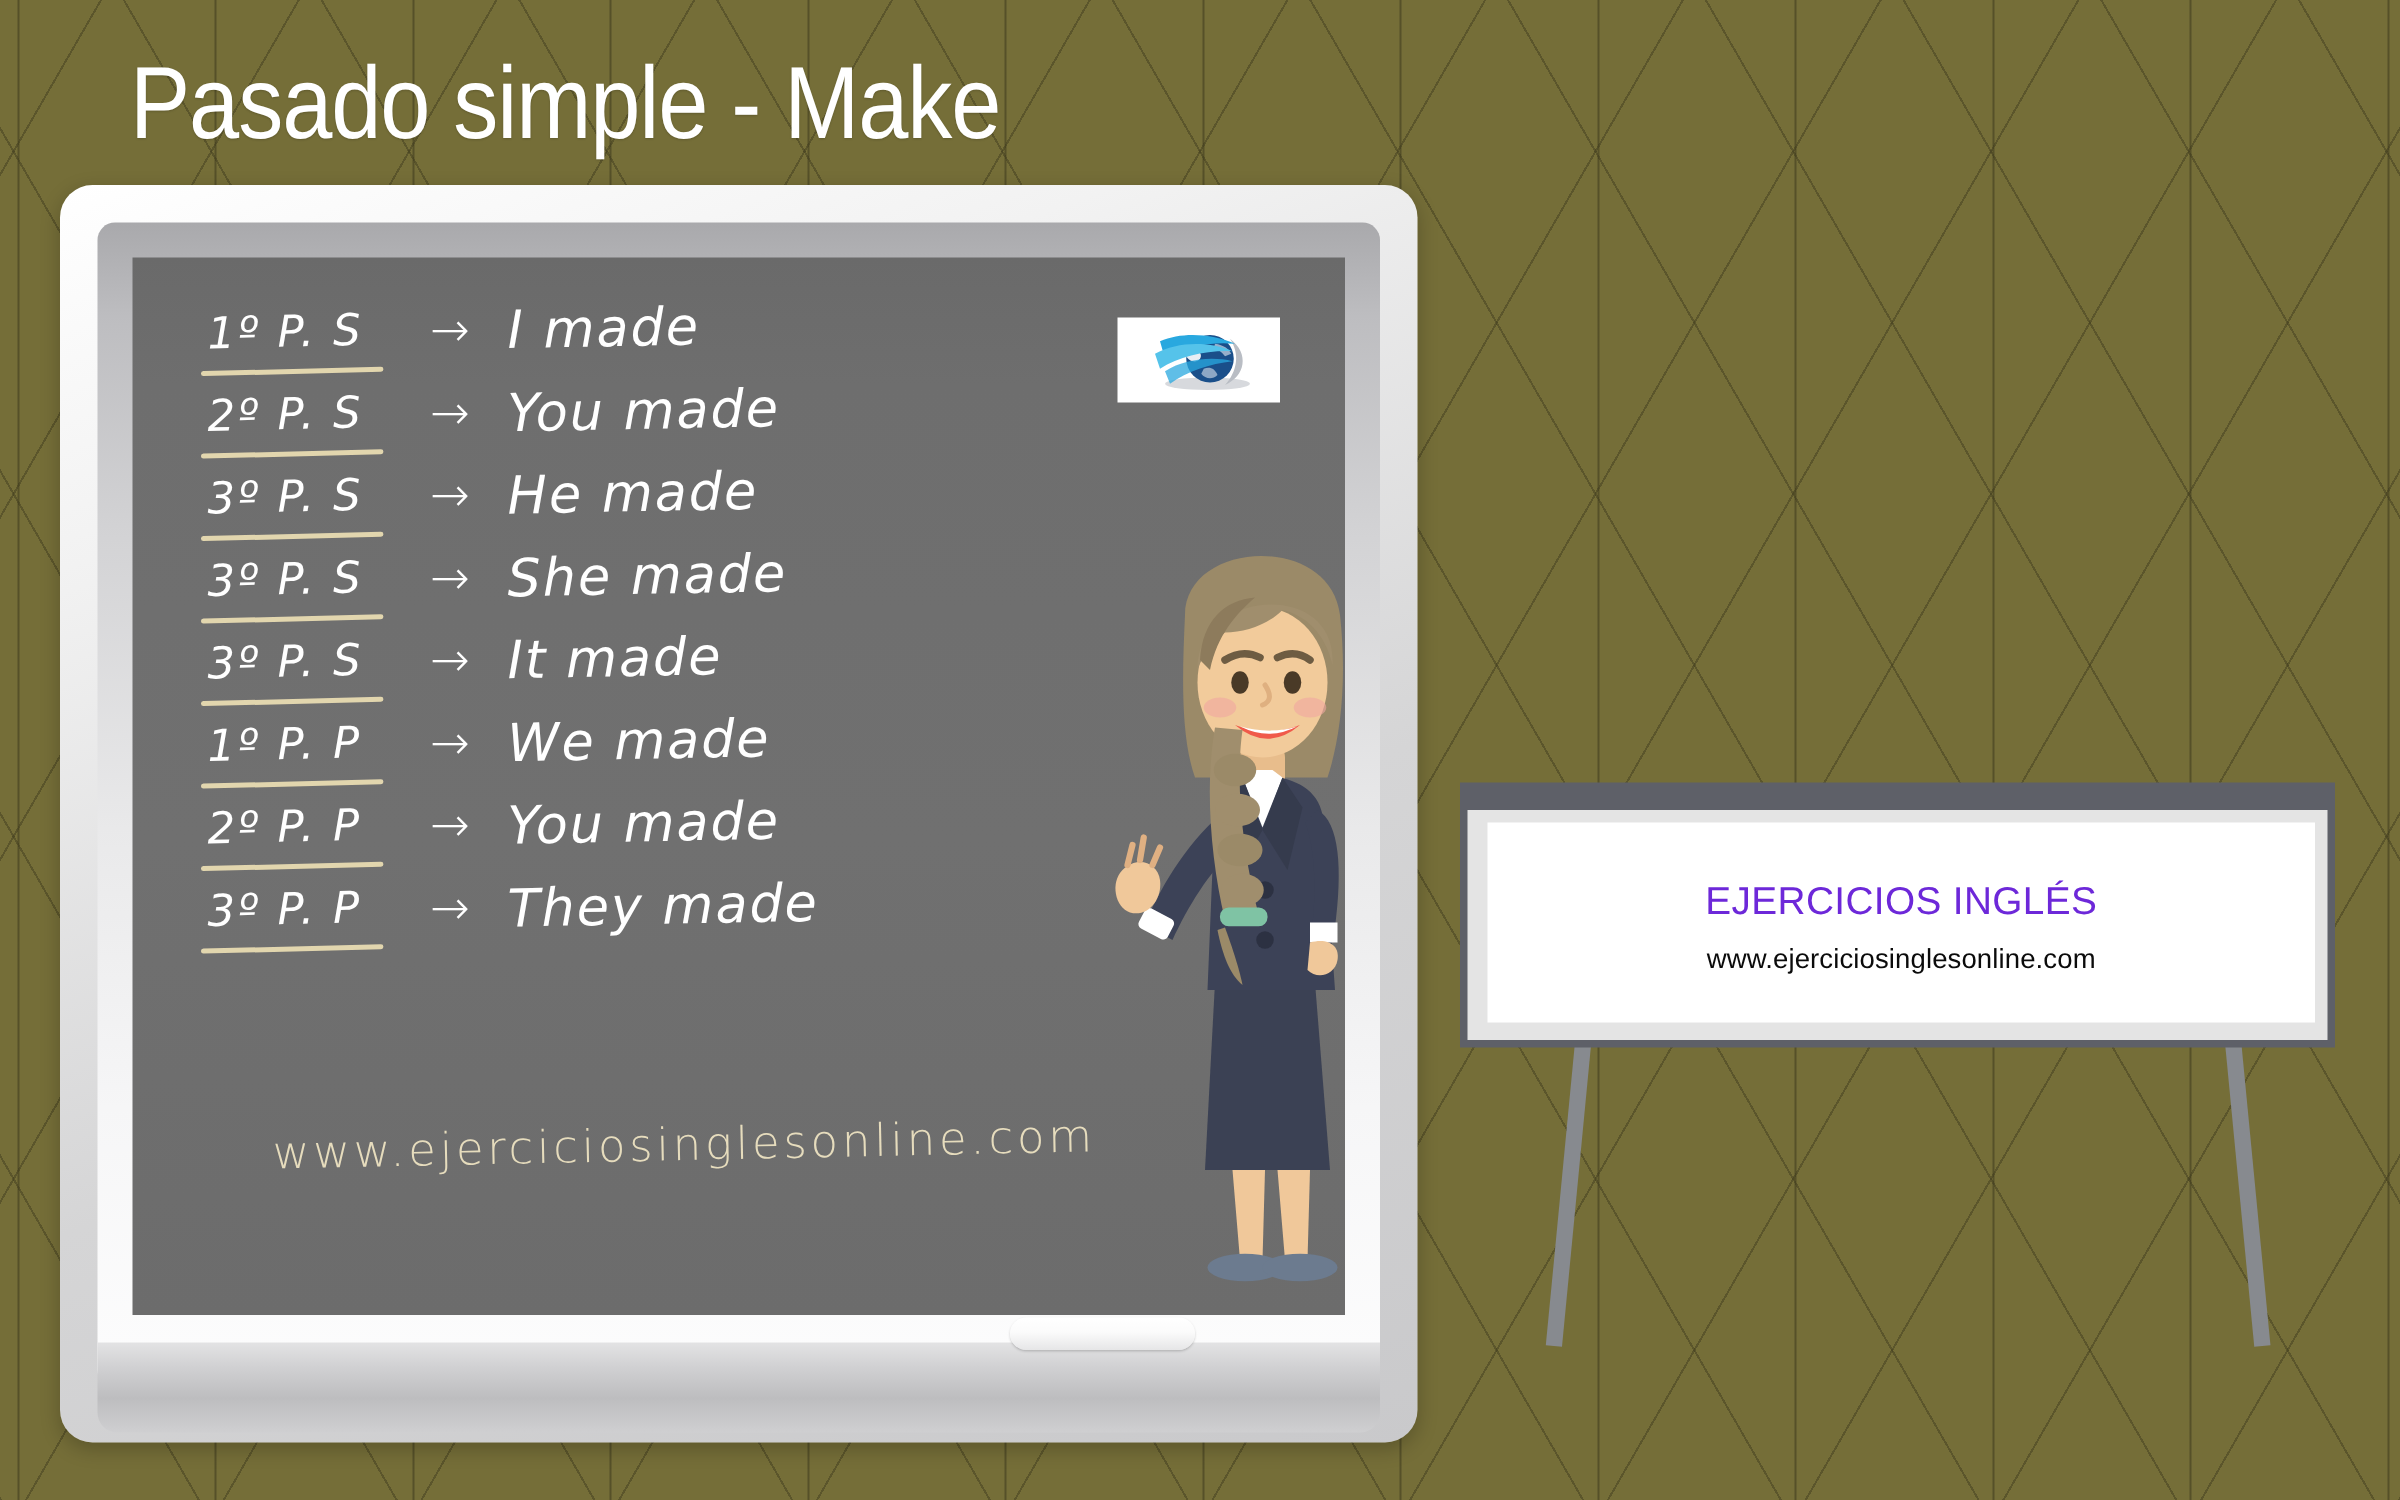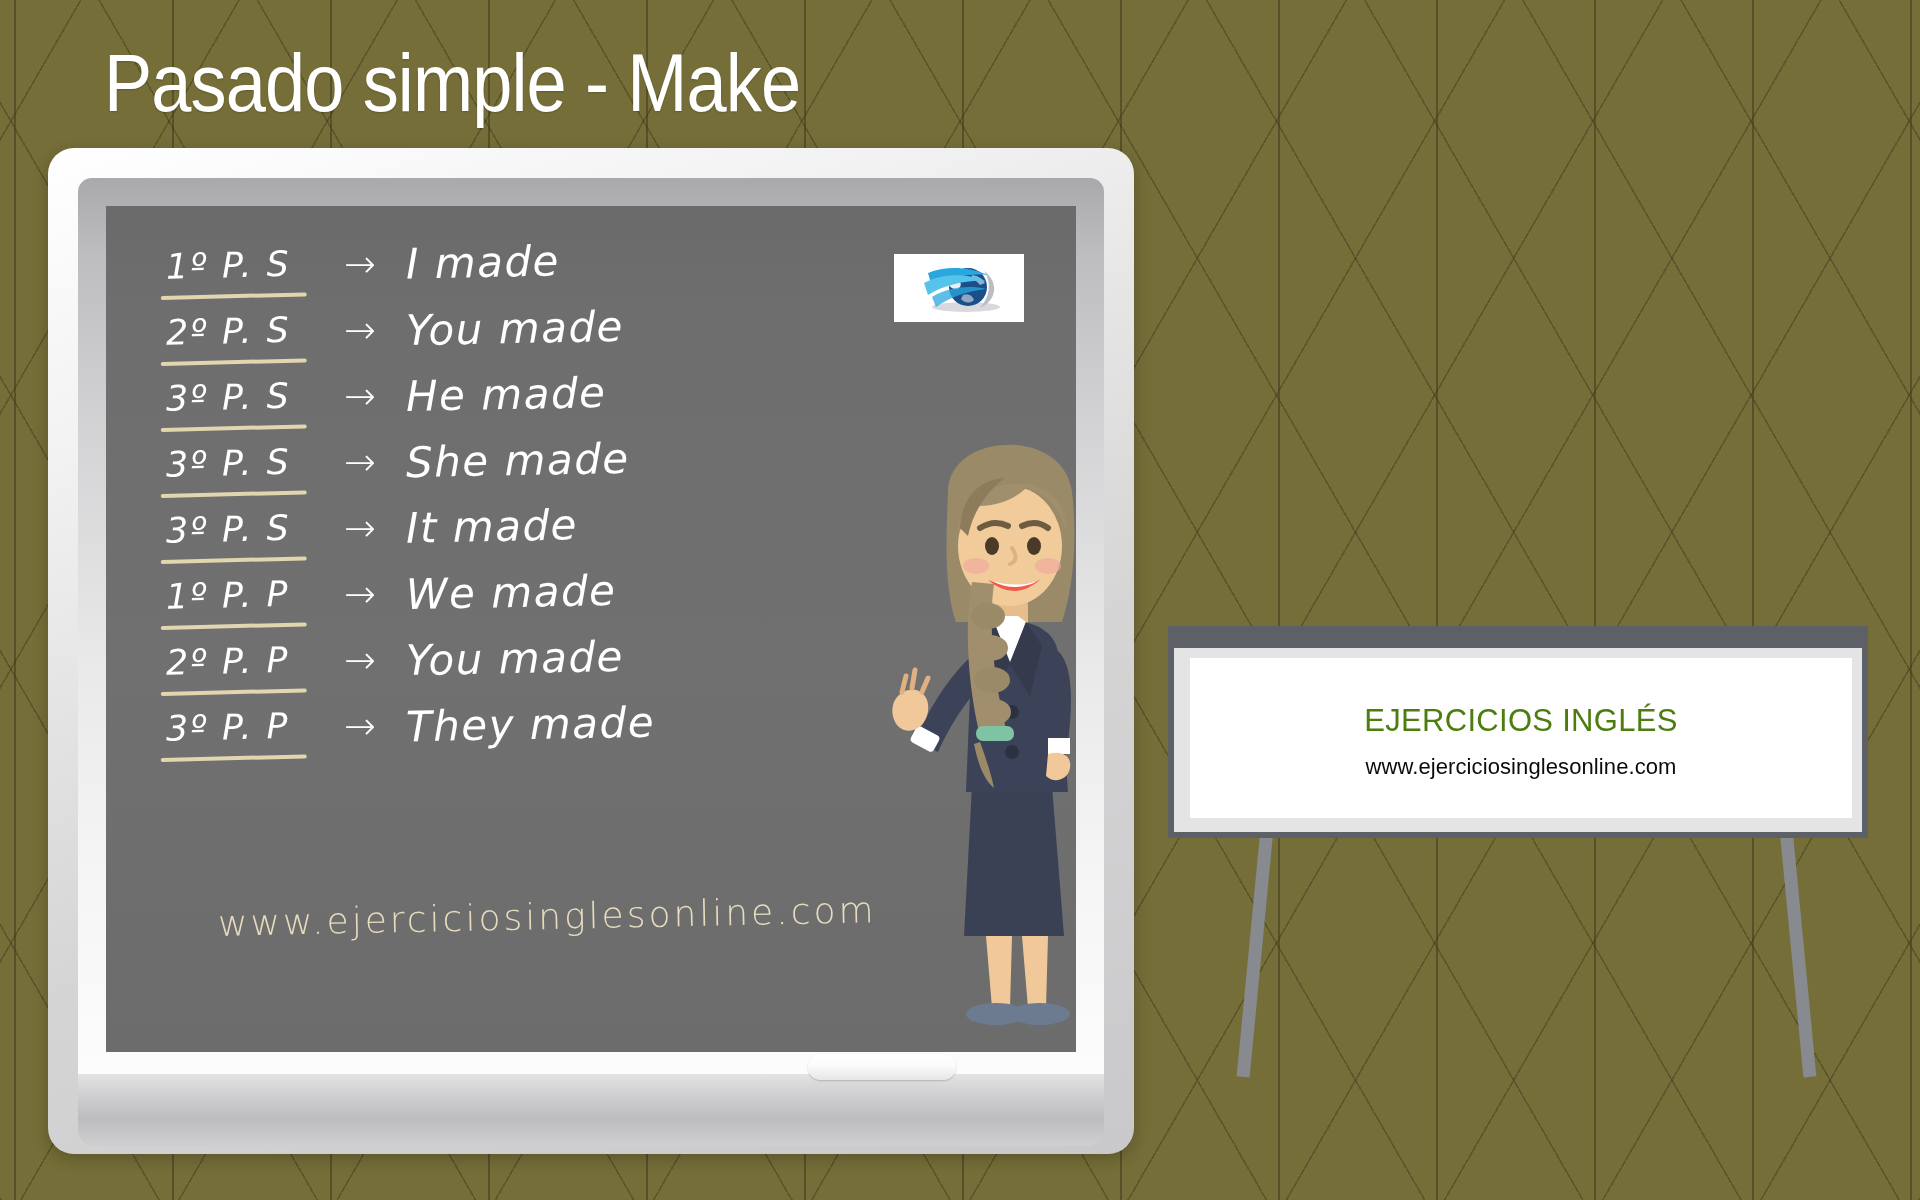--- a/index.html
+++ b/index.html
@@ -136,21 +136,21 @@
     position:absolute; left:6px; top:22px; right:6px; bottom:6px;
     background:#e4e4e4; padding:10px;
   }
   #sign-paper {
     position:absolute; left:16px; top:10px; right:10px; bottom:14px;
     background:#ffffff;
     display:flex; flex-direction:column;
     align-items:center; justify-content:center;
   }
   #sign-title {
-    font-size:31px; color:#4d7c0f; text-align:center;
+    font-size:31px; color:#6d28d9; text-align:center;
     line-height:1.62; letter-spacing:.3px;
   }
   #sign-url {
     margin-top:7px;
     font-size:22px; color:#0b0b0b; text-align:center;
     letter-spacing:.1px;
   }
   .easel-leg {
     position:absolute; top:208px;
     width:13px; height:244px;

